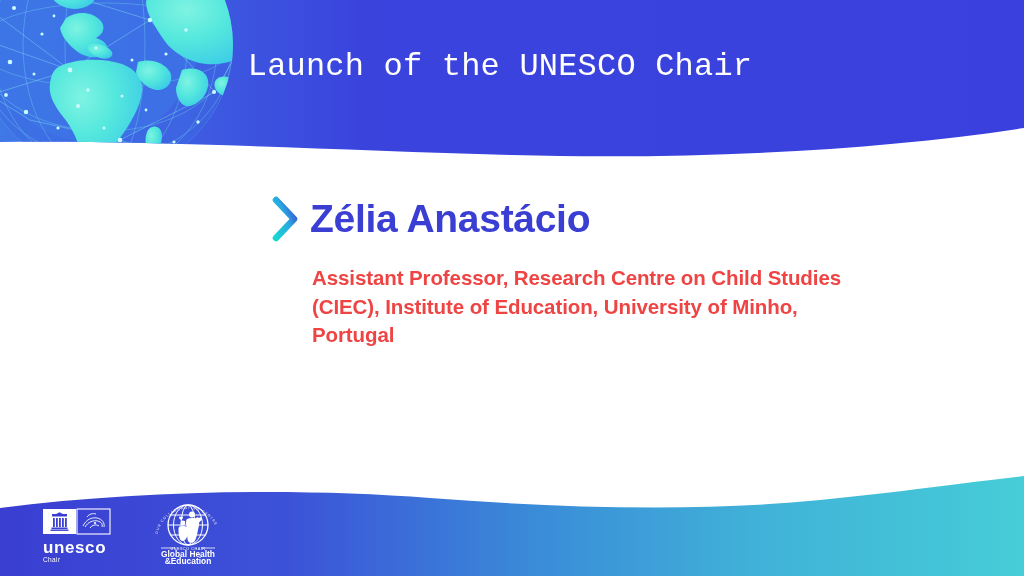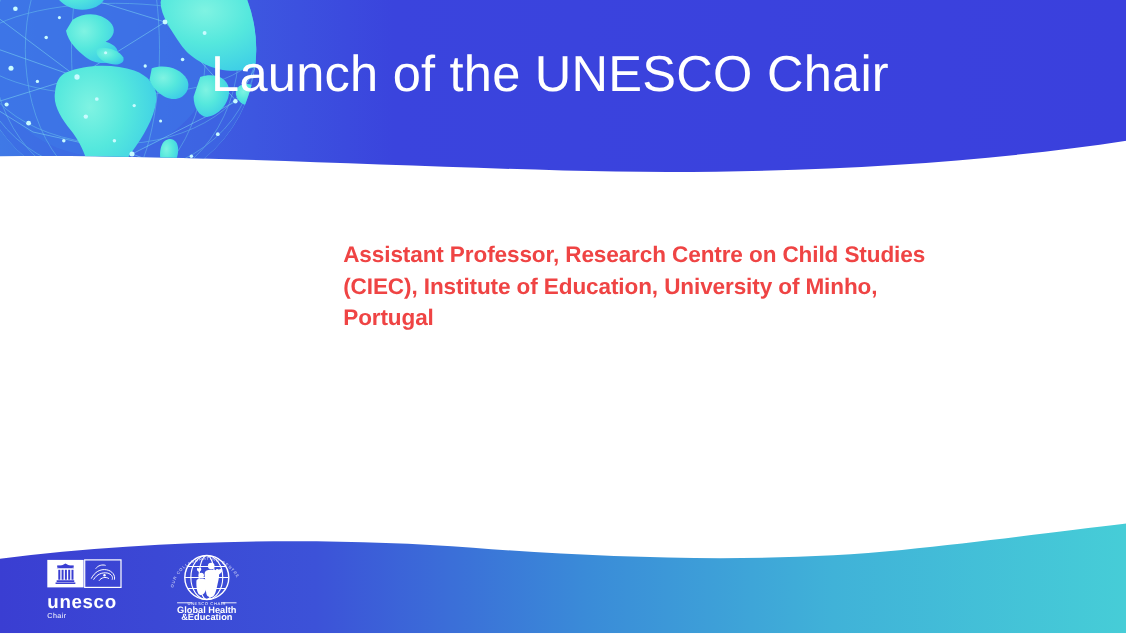--- a/index.html
+++ b/index.html
@@ -40,25 +40,25 @@
   }
   .header-title {
     position: absolute;
     left: 0;
     top: 38px;
     width: 1024px;
     text-align: center;
     padding-right: 24px;
     box-sizing: border-box;
     color: #ffffff;
-    font-size: 46px;
+    font-size: 32px;
     line-height: 58px;
     font-weight: 300;
     letter-spacing: 0.2px;
-    font-family: Liberation Sans, sans-serif;
+    font-family: Liberation Mono, monospace;
     white-space: nowrap;
   }
 
   
   .speaker-block {
     position: absolute;
     left: 272px;
     top: 196px;
     width: 660px;
   }
@@ -246,20 +246,33 @@
             <circle cx="174" cy="142" r="1.6"></circle>
           </g>
         </g>
       </g>
     </svg>
 
     <div class="header-title">Launch of the UNESCO Chair</div>
   </div>
 
   <div class="speaker-block">
+    <div class="speaker-name-row">
+      <svg class="chevron-icon" viewBox="0 0 26 46">
+        <defs>
+          <linearGradient id="chevGrad" x1="0" y1="1" x2="1" y2="0">
+            <stop offset="0%" stop-color="#16d7d2"></stop>
+            <stop offset="55%" stop-color="#29a8e0"></stop>
+            <stop offset="100%" stop-color="#3a3ed2"></stop>
+          </linearGradient>
+        </defs>
+        <path d="M4,4 L22,23 L4,42" fill="none" stroke="url(#chevGrad)" stroke-width="6.5" stroke-linecap="round" stroke-linejoin="round"></path>
+      </svg>
+      <div class="speaker-name">Zélia Anastácio</div>
+    </div>
     <div class="speaker-affiliation">Assistant Professor, Research Centre on Child Studies (CIEC), Institute of Education, University of Minho, Portugal</div>
   </div>
 
   <div class="footer-band">
     <svg class="band-shape" viewBox="0 0 1024 110" preserveAspectRatio="none">
       <defs>
         <linearGradient id="ftrGrad" x1="0" y1="0" x2="1" y2="0">
           <stop offset="0%" stop-color="#3a3ed2"></stop>
           <stop offset="28%" stop-color="#3c52d8"></stop>
           <stop offset="52%" stop-color="#3a8bd8"></stop>

